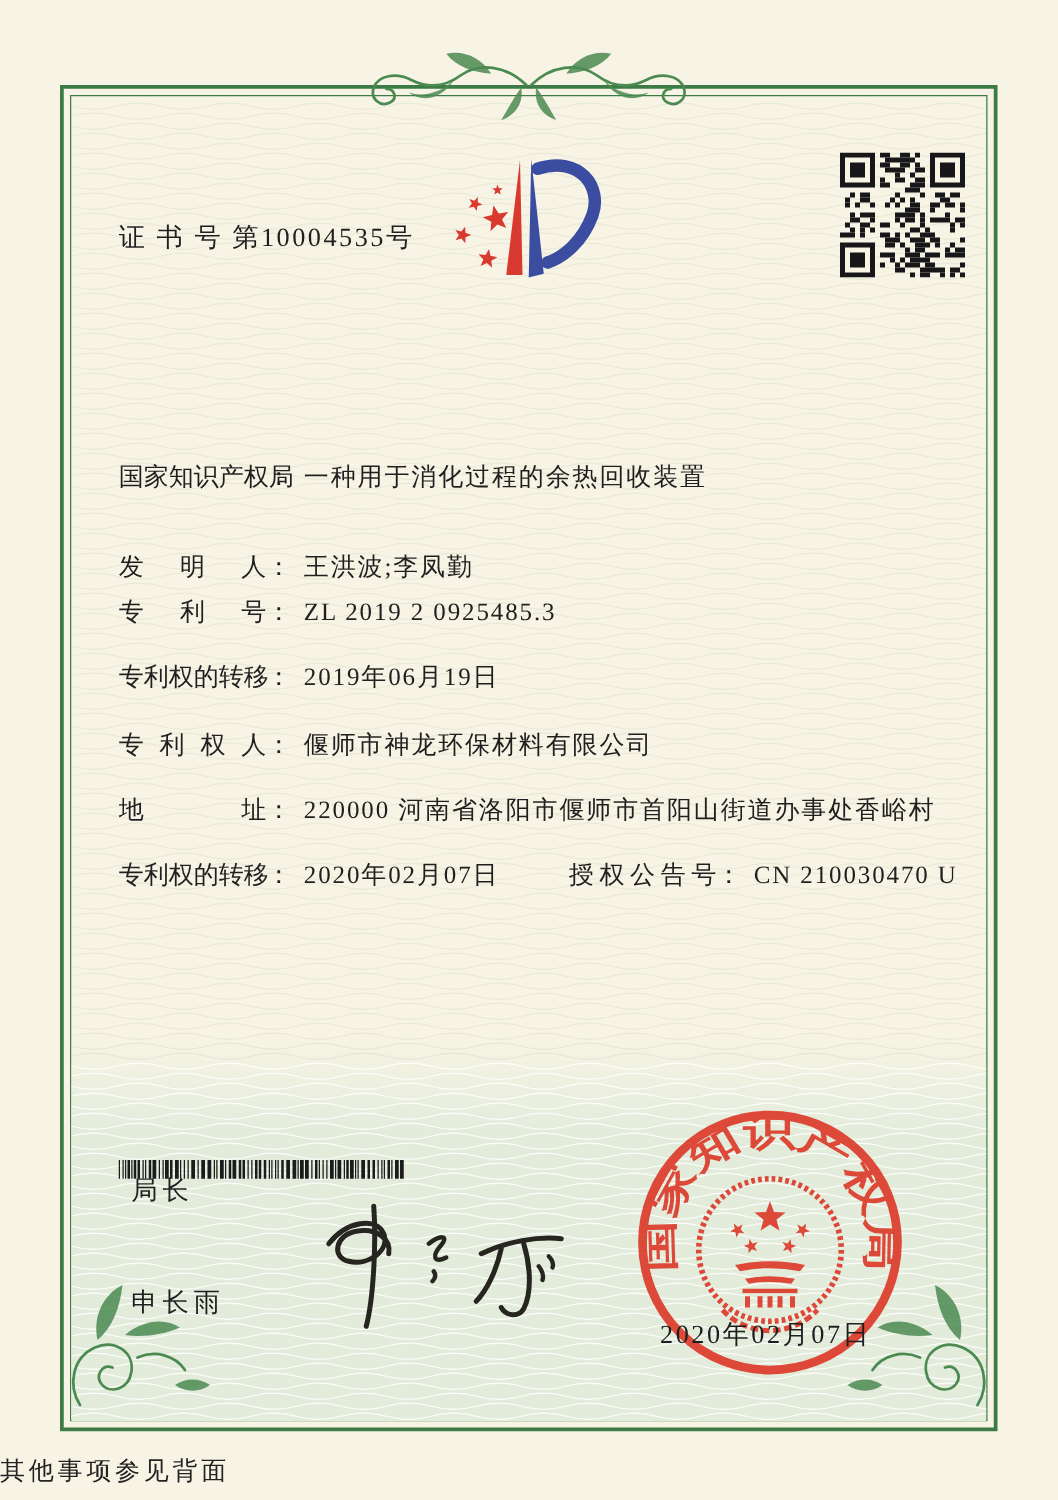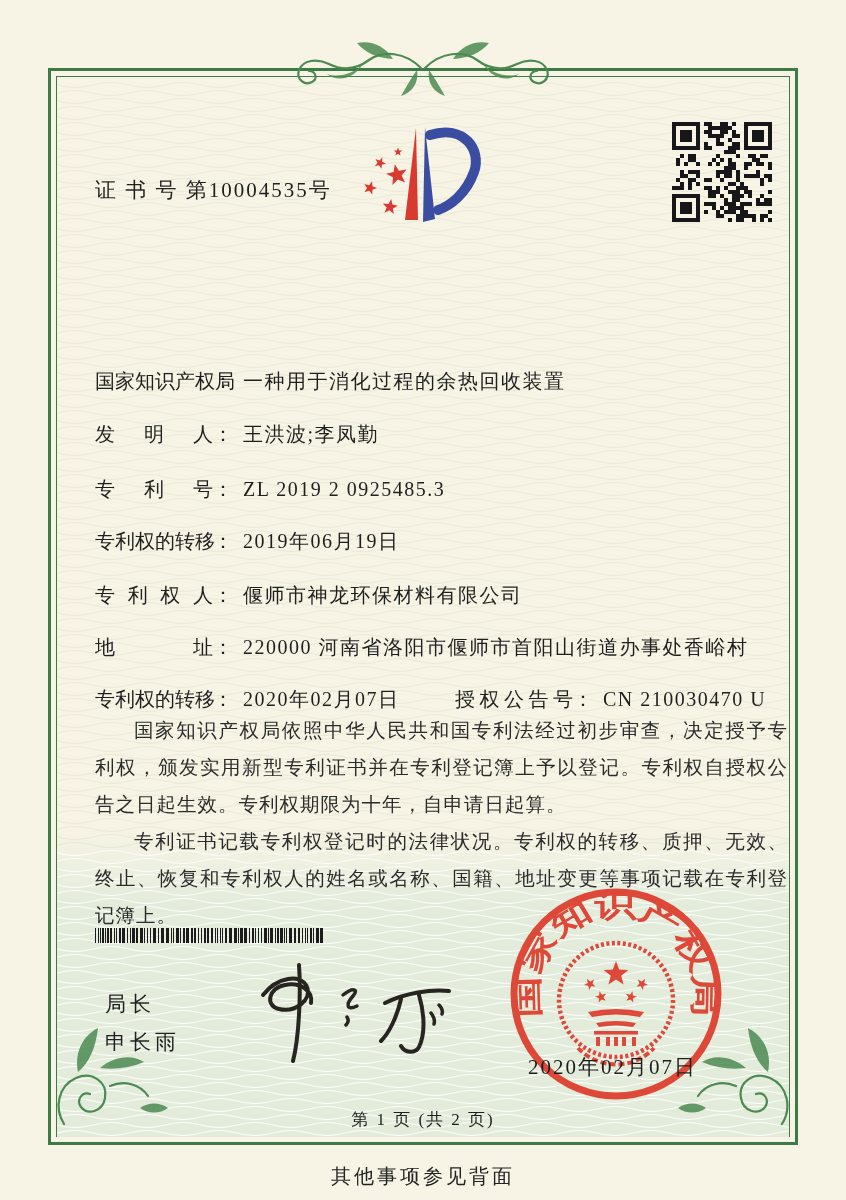--- a/index.html
+++ b/index.html
@@ -24,31 +24,31 @@
   .fvalue{letter-spacing:1.5px;}
   .grant2{position:absolute;left:360px;top:0;white-space:nowrap;}
   
   .paras{position:absolute;left:95px;right:58px;top:712px;font-size:19.5px;line-height:37px;
          text-align:justify;letter-spacing:1px;color:#2b2b2b;}
   .paras p{margin:0;text-indent:2em;}
   
   #barcode{position:absolute;left:95px;top:928px;width:230px;height:15px;}
   #barcode i{position:absolute;top:0;bottom:0;background:#1c1c1c;}
   
-  .signer-title{position:absolute;left:105px;top:990px;font-size:21px;letter-spacing:4px;
+  .signer-title{position:absolute;left:105px;top:938px;font-size:21px;letter-spacing:4px;
                 font-family:Liberation Serif, serif;font-weight:500;}
   .signer-name{position:absolute;left:105px;top:1028px;font-size:21px;letter-spacing:4px;
                font-family:"Liberation Sans","DejaVu Sans",sans-serif;font-weight:500;}
   #signature{position:absolute;left:235px;top:943px;}
   
   #seal{position:absolute;left:502px;top:880px;}
   .seal-date{position:absolute;left:528px;top:1053px;font-size:21px;letter-spacing:2px;color:#1e1e1e;z-index:4;}
   
   .page-num{position:absolute;left:0;right:0;top:1108px;text-align:center;font-size:17px;letter-spacing:2px;}
-  .back-note{position:absolute;left:0;right:0;top:1163px;text-align:center;font-size:20px;letter-spacing:3px;color:#222;}
+  .back-note{position:absolute;left:0;right:0;top:1163px;font-size:20px;letter-spacing:3px;color:#222;}
   
   #orn-top{position:absolute;left:273px;top:38px;}
   #orn-bl{position:absolute;left:50px;top:1020px;}
   #orn-br{position:absolute;right:50px;top:1020px;transform:scaleX(-1);}
   .orn path{stroke:#4b8a51;stroke-width:2.2;fill:none;stroke-linecap:round;}
   .orn path.fill{fill:#4b8a51;stroke:none;opacity:.85;}
 </style>
 </head>
 <body>
 
@@ -441,21 +441,21 @@
       <rect x="0" y="72" width="28" height="28" fill="#17171a"></rect>
       <rect x="4" y="76" width="20" height="20" fill="#f8f4e5"></rect>
       <rect x="8" y="80" width="12" height="12" fill="#17171a"></rect>
     </svg>
 
 
   <div class="fields">
     <div class="frow" style="top:0px">
       <span class="flabel">国家知识产权局</span><span class="colon">：</span><span class="fvalue">一种用于消化过程的余热回收装置</span>
     </div>
-    <div class="frow" style="top:53px">
+    <div class="frow" style="top:72px">
       <span class="flabel">发明人</span><span class="colon">：</span><span class="fvalue">王洪波;李凤勤</span>
     </div>
     <div class="frow" style="top:108px">
       <span class="flabel">专利号</span><span class="colon">：</span><span class="fvalue">ZL 2019 2 0925485.3</span>
     </div>
     <div class="frow" style="top:160px">
       <span class="flabel">专利权的转移</span><span class="colon">：</span><span class="fvalue">2019年06月19日</span>
     </div>
     <div class="frow" style="top:214px">
       <span class="flabel">专利权人</span><span class="colon">：</span><span class="fvalue">偃师市神龙环保材料有限公司</span>
@@ -464,24 +464,20 @@
       <span class="flabel">地址</span><span class="colon">：</span><span class="fvalue">220000 河南省洛阳市偃师市首阳山街道办事处香峪村</span>
     </div>
     <div class="frow" style="top:318px">
       <span class="flabel">专利权的转移</span><span class="colon">：</span><span class="fvalue">2020年02月07日</span>
       <span class="grant2">
         <span class="flabel">授权公告号</span><span class="colon">：</span><span class="fvalue">CN 210030470 U</span>
       </span>
     </div>
   </div>
 
-  <div class="paras">
-    <p>国家知识产权局依照中华人民共和国专利法经过初步审查，决定授予专利权，颁发实用新型专利证书并在专利登记簿上予以登记。专利权自授权公告之日起生效。专利权期限为十年，自申请日起算。</p>
-    <p>专利证书记载专利权登记时的法律状况。专利权的转移、质押、无效、终止、恢复和专利权人的姓名或名称、国籍、地址变更等事项记载在专利登记簿上。</p>
-  </div>
 
   <div id="barcode">
       <i style="left: 0px; width: 1px;"></i>
       <i style="left: 3px; width: 1px;"></i>
       <i style="left: 5px; width: 1px;"></i>
       <i style="left: 7px; width: 2px;"></i>
       <i style="left: 10px; width: 1px;"></i>
       <i style="left: 12px; width: 2px;"></i>
       <i style="left: 15px; width: 2px;"></i>
       <i style="left: 19px; width: 1px;"></i>
@@ -590,16 +586,15 @@
           <rect x="104" y="157" width="4" height="9"></rect>
         <rect x="112" y="157" width="4" height="9"></rect>
           <rect x="120" y="157" width="4" height="9"></rect>
         <rect x="130" y="157" width="4" height="9"></rect>
       </g>
       <path d="M76,168 A52,52 0 0 0 152,168" stroke="#dd3b2b" stroke-width="4" fill="none" stroke-dasharray="6 3"></path>
     </g>
   </svg>
   <div class="seal-date">2020年02月07日</div>
 
-  <div class="page-num">第 1 页 (共 2 页)</div>
   <div class="back-note">其他事项参见背面</div>
 
 </div>
 
 </body></html>

